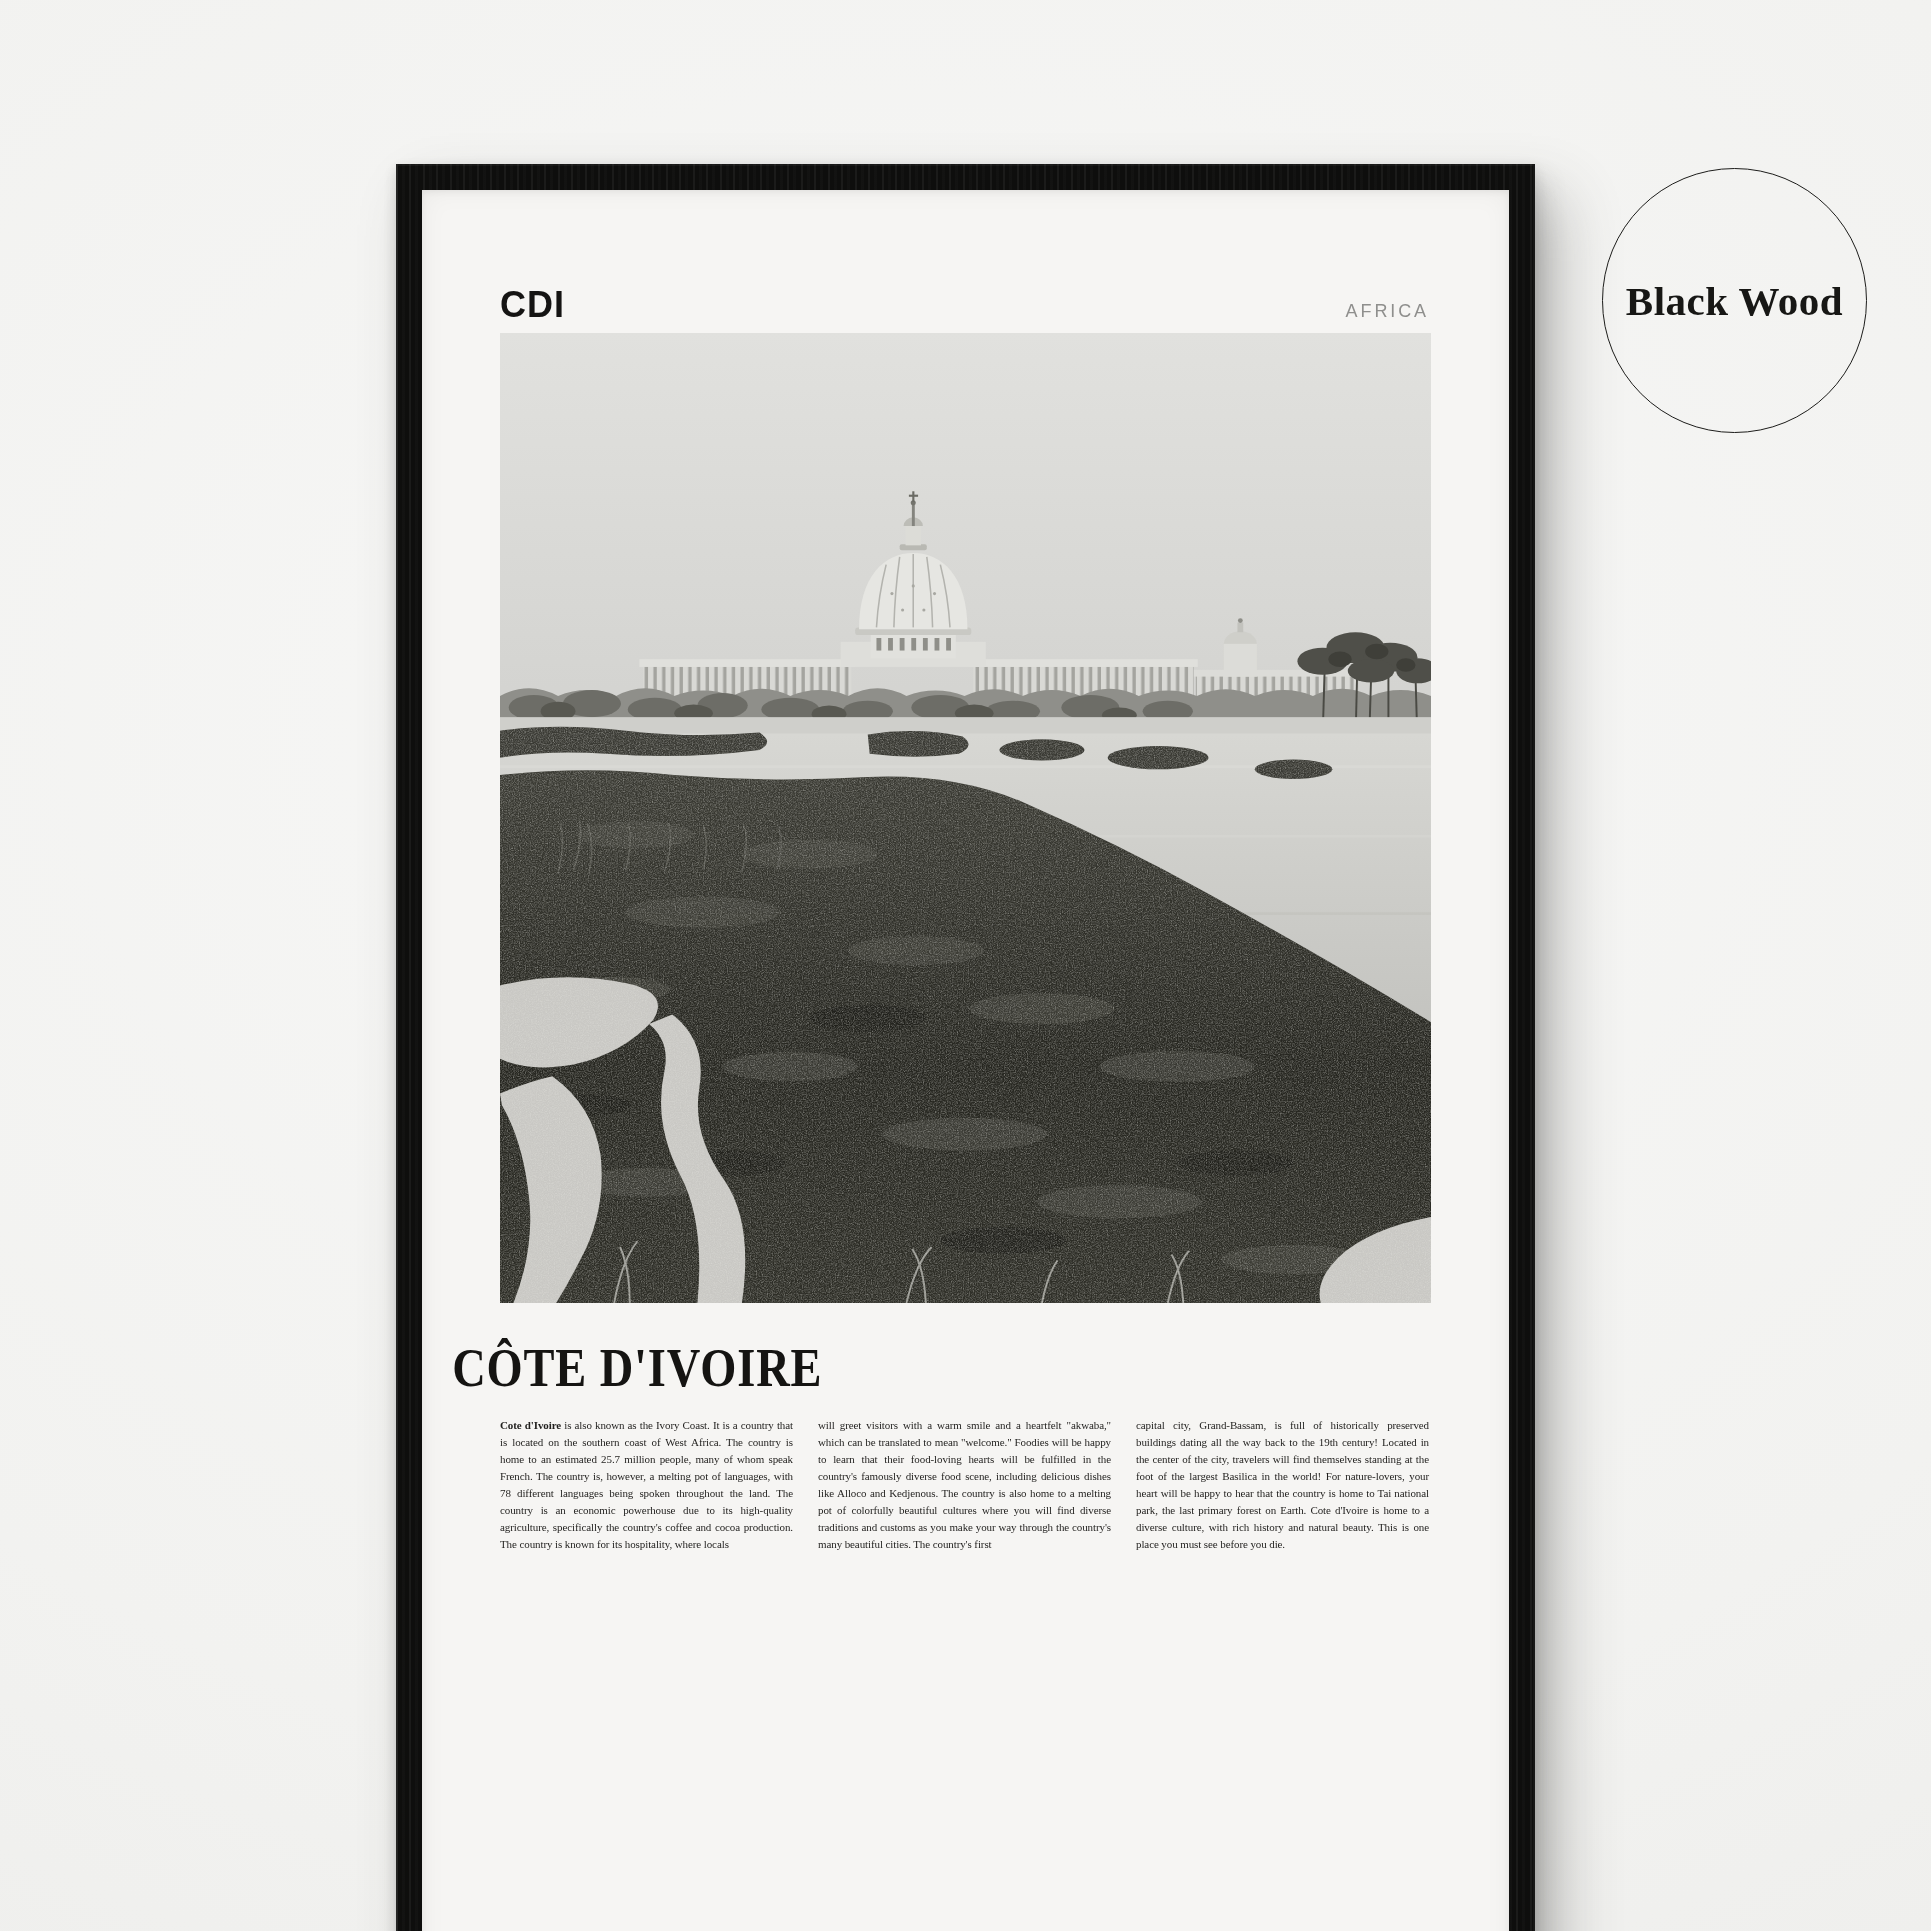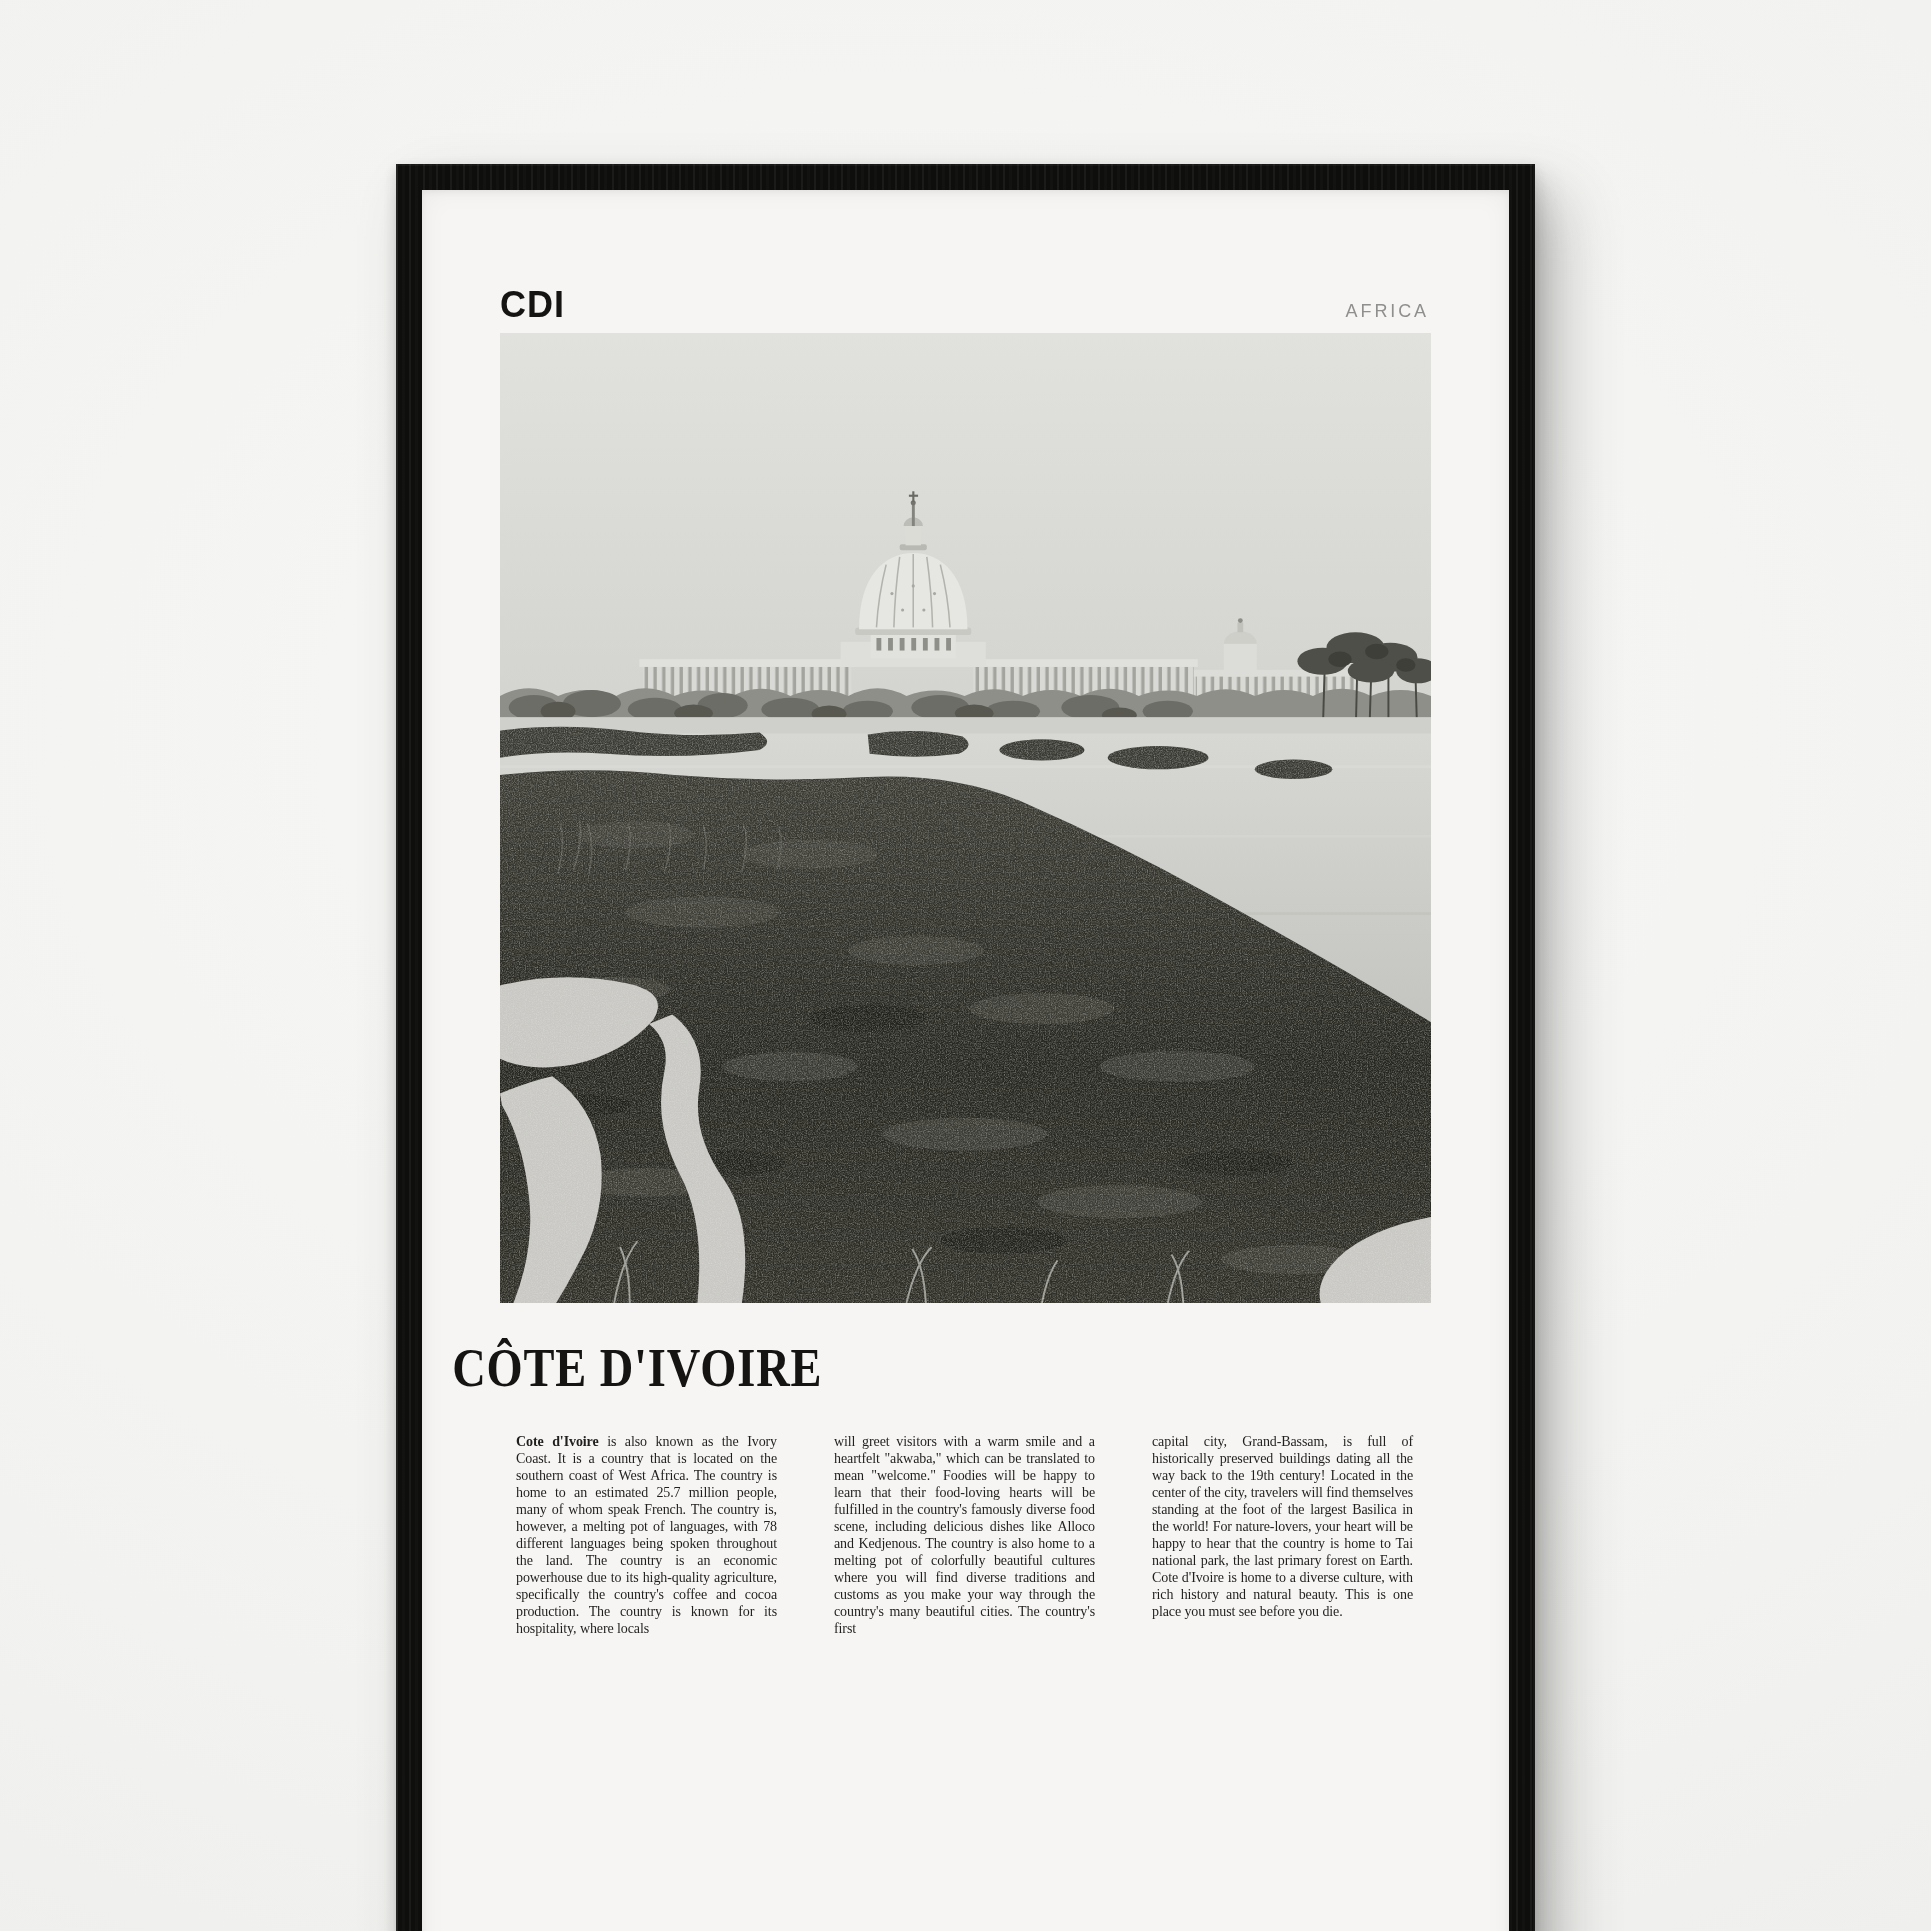--- a/index.html
+++ b/index.html
@@ -16,21 +16,21 @@
   
   .poster-header{position:absolute;top:97px;left:78px;right:80px;display:flex;justify-content:space-between;align-items:baseline;}
   .code{font-weight:bold;font-size:36px;letter-spacing:1px;color:#151413;line-height:1;}
   .region{font-size:18px;letter-spacing:2.9px;color:#8f8f8d;line-height:1;}
   .photo{position:absolute;top:143px;left:78px;width:931px;height:970px;overflow:hidden;background:#d8d8d5;}
   .photo svg{display:block;width:100%;height:100%;}
   .title{position:absolute;top:1151px;left:0;right:0;margin:0;text-align:left;
     font-family:"Liberation Serif",serif;font-weight:bold;font-size:54px;letter-spacing:1px;color:#151412;line-height:1;}
   .title-inner{display:inline-block;transform:scaleX(.86);transform-origin:center;white-space:nowrap;}
   .columns{position:absolute;top:1227px;left:78px;right:80px;display:flex;gap:25px;}
-  .col{flex:1 1 0;margin:16px;font-family:"Liberation Serif",serif;font-size:14px;line-height:17px;
+  .col{flex:1 1 0;margin:0;font-family:"Liberation Serif",serif;font-size:11px;line-height:17px;
     text-align:justify;color:#201f1d;letter-spacing:-0.1px;}
   .col .lead{font-weight:bold;}
   
   .badge{position:absolute;left:1602px;top:168px;width:263px;height:263px;border:1.9px solid #1d1d1b;border-radius:50%;
     display:flex;align-items:center;justify-content:center;}
   .badge-label{font-family:"Liberation Serif",serif;font-weight:bold;font-size:41px;letter-spacing:0.5px;color:#171715;}
 </style>
 </head>
 <body>
 
@@ -254,15 +254,18 @@
 
       <div class="columns">
         <p class="col"><b class="lead">Cote d'Ivoire</b><span> is also known as the Ivory Coast. It is a country that is located on the southern coast of West Africa. The country is home to an estimated 25.7 million people, many of whom speak French. The country is, however, a melting pot of languages, with 78 different languages being spoken throughout the land. The country is an economic powerhouse due to its high-quality agriculture, specifically the country's coffee and cocoa production. The country is known for its hospitality, where locals</span></p>
         <p class="col">will greet visitors with a warm smile and a heartfelt "akwaba," which can be translated to mean "welcome." Foodies will be happy to learn that their food-loving hearts will be fulfilled in the country's famously diverse food scene, including delicious dishes like Alloco and Kedjenous. The country is also home to a melting pot of colorfully beautiful cultures where you will find diverse traditions and customs as you make your way through the country's many beautiful cities. The country's first</p>
         <p class="col">capital city, Grand-Bassam, is full of historically preserved buildings dating all the way back to the 19th century! Located in the center of the city, travelers will find themselves standing at the foot of the largest Basilica in the world! For nature-lovers, your heart will be happy to hear that the country is home to Tai national park, the last primary forest on Earth. Cote d'Ivoire is home to a diverse culture, with rich history and natural beauty. This is one place you must see before you die.</p>
       </div>
 
     </div>
   </div>
 
+  <div class="badge">
+    <span class="badge-label">Black Wood</span>
+  </div>
 
 </div>
 
 
 </body></html>

